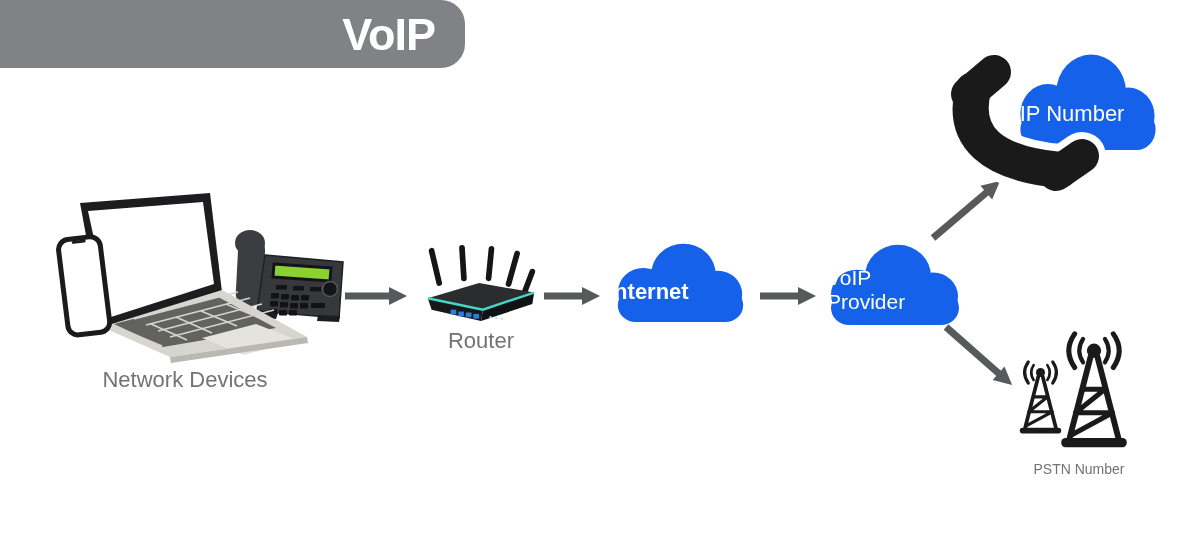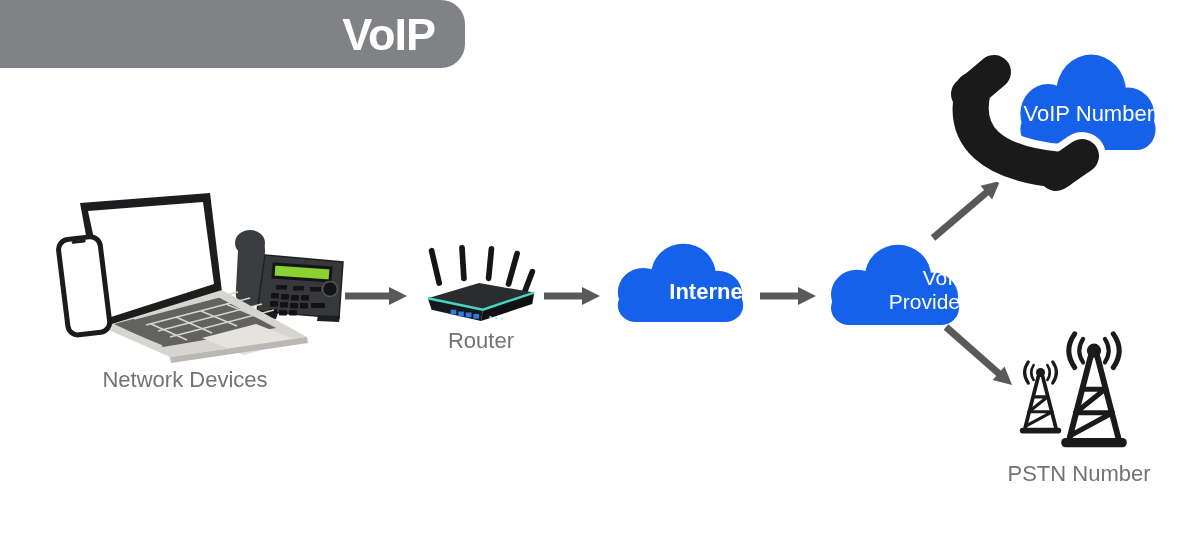--- a/index.html
+++ b/index.html
@@ -8,24 +8,24 @@
   .abs{position:absolute;}
   svg{overflow:visible;display:block;}
 
   
   #banner{left:0;top:42;width:465px;height:68px;background:#808285;border-radius:0 24px 24px 0;
           display:flex;align-items:center;justify-content:flex-end;padding-right:30px;box-sizing:border-box;}
   #banner .title{color:#ffffff;font-size:45px;font-weight:bold;letter-spacing:-1px;line-height:1;}
 
   
   .node-label{color:#737373;font-size:22px;text-align:center;white-space:nowrap;}
-  .node-label.small{font-size:22px;}
+  .node-label.small{font-size:14px;}
 
   
-  .cloud-text{color:#ffffff;text-align:right;white-space:nowrap;}
+  .cloud-text{color:#ffffff;text-align:left;white-space:nowrap;}
   #internet-label{left:608px;top:279px;width:142px;font-size:22px;font-weight:bold;}
   #provider-label{left:827px;top:266px;width:140px;font-size:21px;line-height:24px;}
   #voip-number-label{left:994px;top:101px;width:160px;font-size:22px;}
 
   .lbl-network{left:60px;top:367px;width:250px;}
   .lbl-router{left:421px;top:328px;width:120px;}
   .lbl-pstn{left:1000px;top:461px;width:158px;}
 
   .rot{transform-origin:0 50%;}
 </style>

